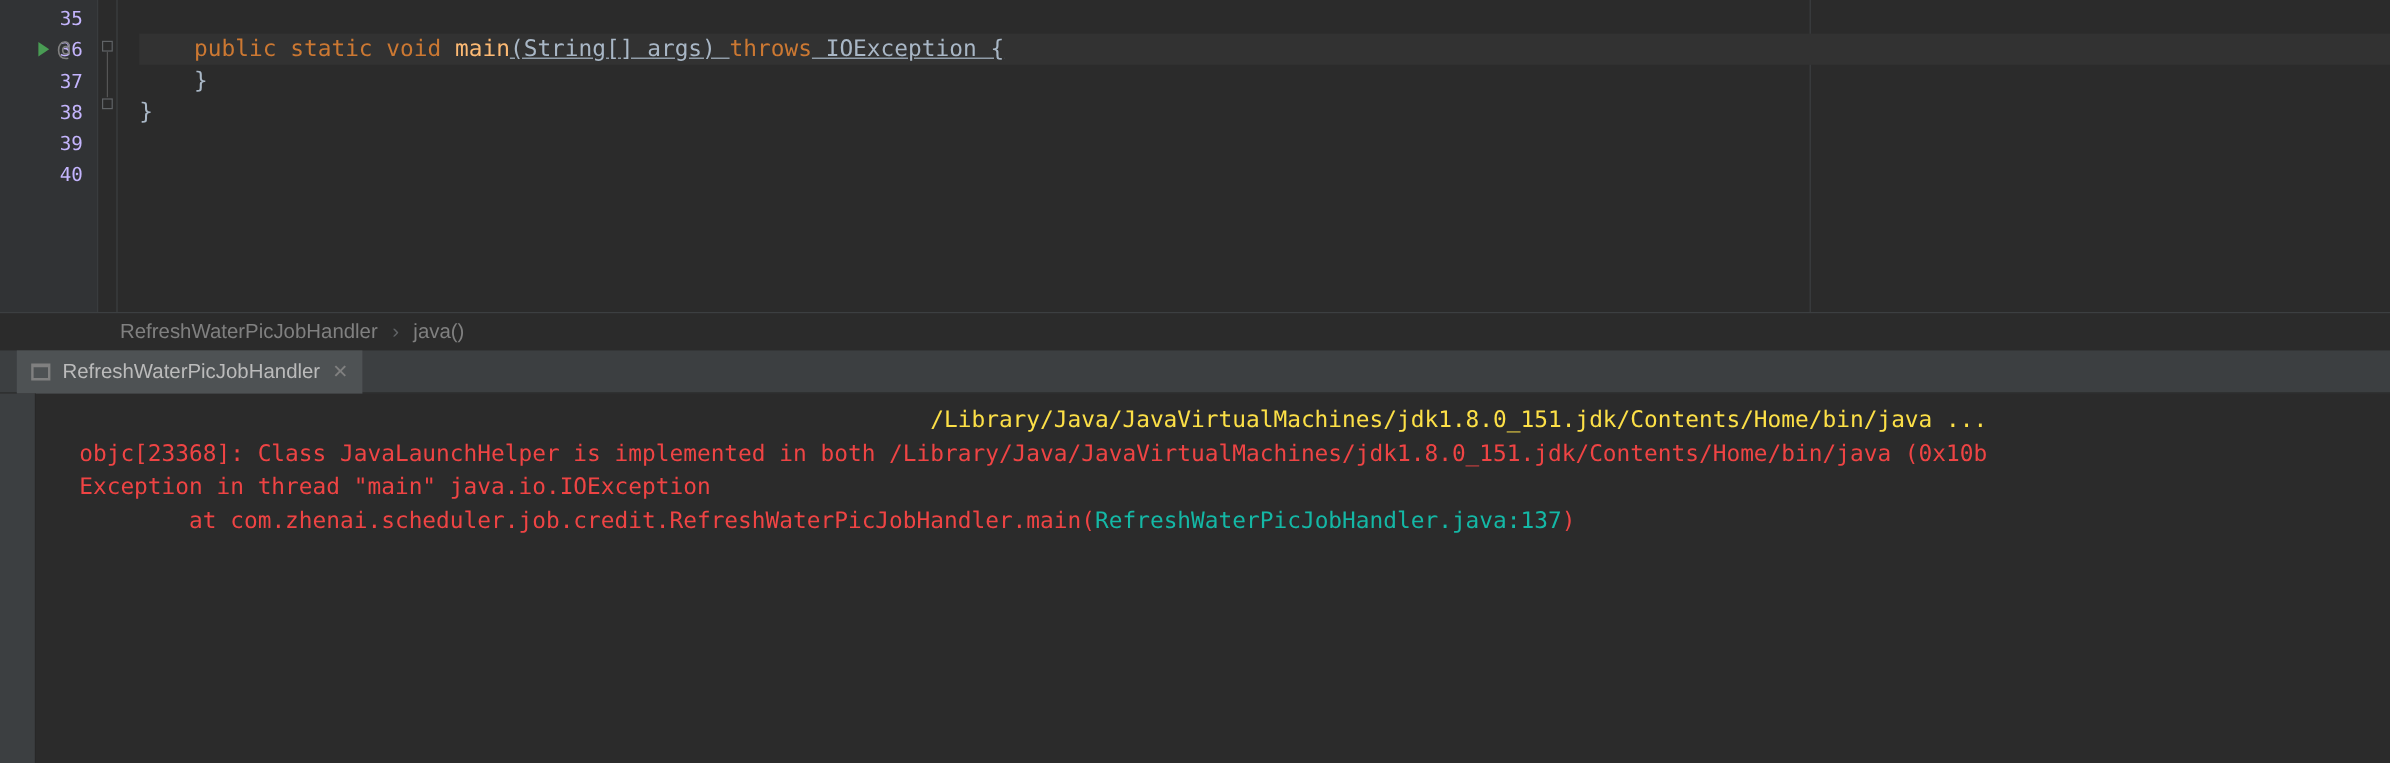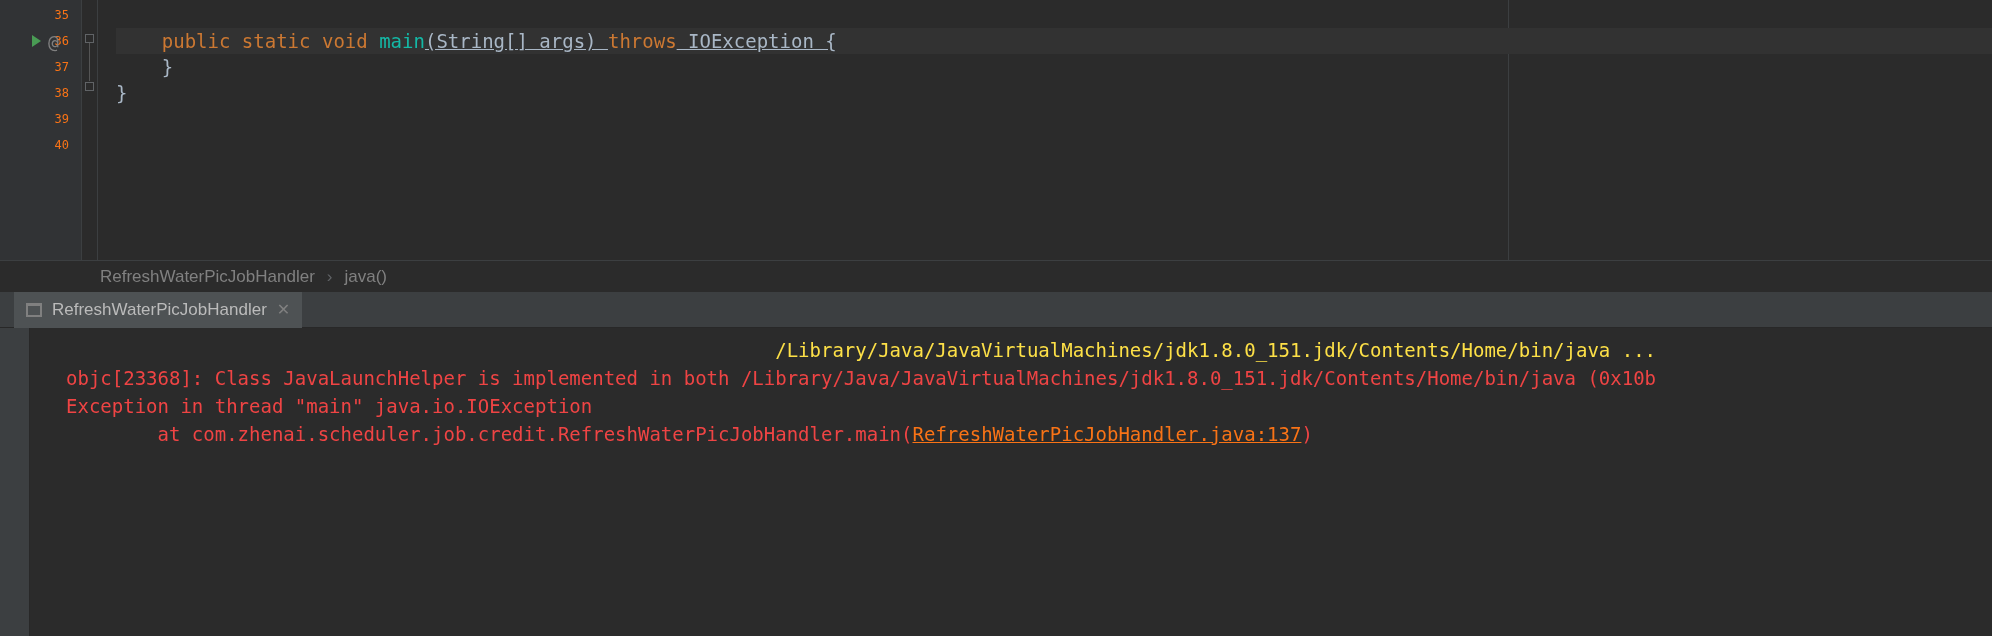--- a/index.html
+++ b/index.html
@@ -31,22 +31,22 @@
     }
     .gutter-row {
       height: 26px;
       display: flex;
       align-items: center;
       justify-content: flex-end;
       padding-right: 8px;
       position: relative;
     }
     .line-number {
-      color: #f97316;
-      font-size: 12px;
+      color: #c4b5fd;
+      font-size: 16px;
       margin-right: 4px;
     }
     .run-icon {
       width: 0;
       height: 0;
       border-left: 9px solid #499c54;
       border-top: 6px solid transparent;
       border-bottom: 6px solid transparent;
       position: absolute;
       left: 32px;
@@ -71,21 +71,21 @@
     }
     .code-line-highlight {
       background: #323232;
       position: absolute;
       left: 0;
       right: 0;
       height: 26px;
       z-index: 0;
     }
     .kw { color: #cc7832; }
-    .method-name { color: #14b8a6; }
+    .method-name { color: #fdba74; }
     .type { color: #a9b7c6; text-decoration: underline; }
     .right-margin {
       position: absolute;
       left: 1410px;
       top: 0;
       bottom: 0;
       width: 1px;
       background: #3c3f41;
     }
     .fold-column {
@@ -158,21 +158,21 @@
     .console {
       padding: 8px 0 0 36px;
       font-size: 19px;
       line-height: 28px;
     }
     .console-line {
       white-space: pre;
     }
     .console-gray { color: #fde047; text-align: right; }
     .console-red { color: #ef4444; }
-    .console-link { color: #f97316; text-decoration: underline; }
+    .console-link { color: #14b8a6; }
     .console-white { color: #bbbbbb; }
     .run-content {
       display: flex;
       height: calc(100% - 36px);
     }
     .side-controls {
       width: 30px;
       background: #3c3f41;
       border-right: 1px solid #282828;
     }

